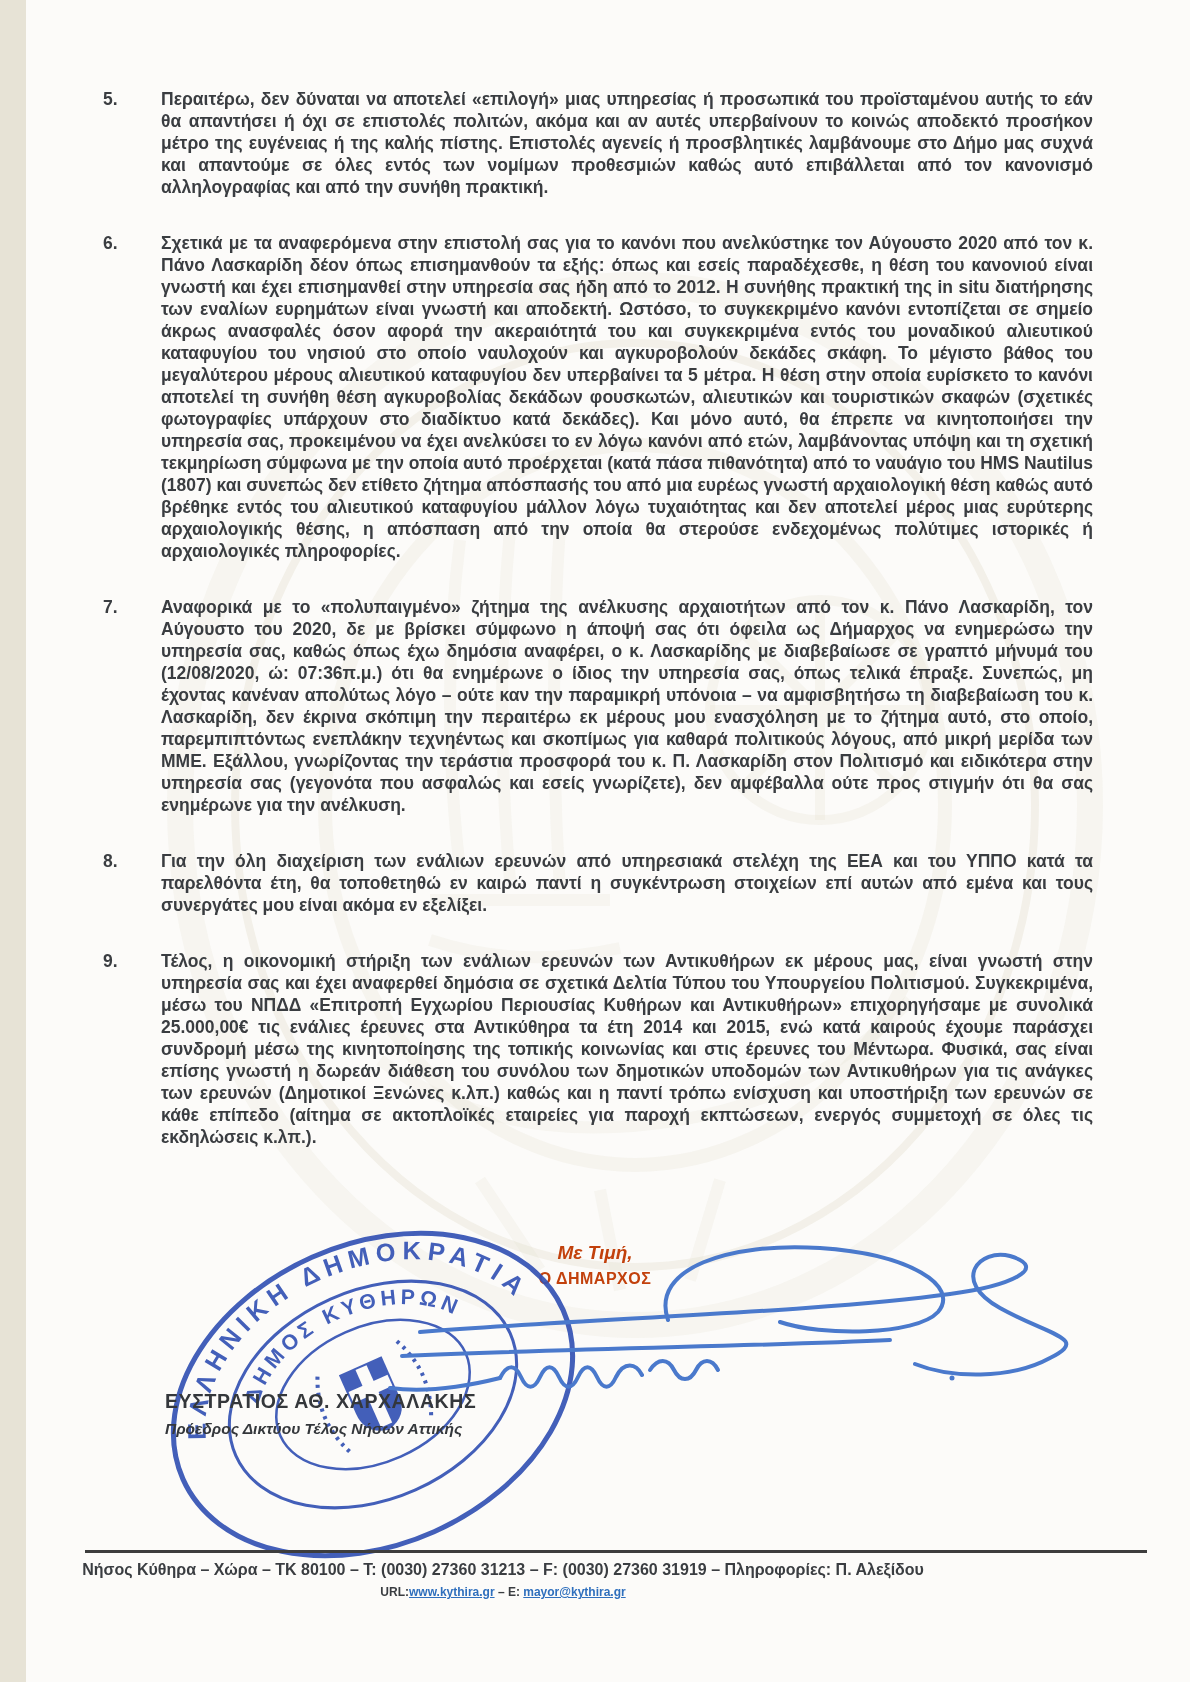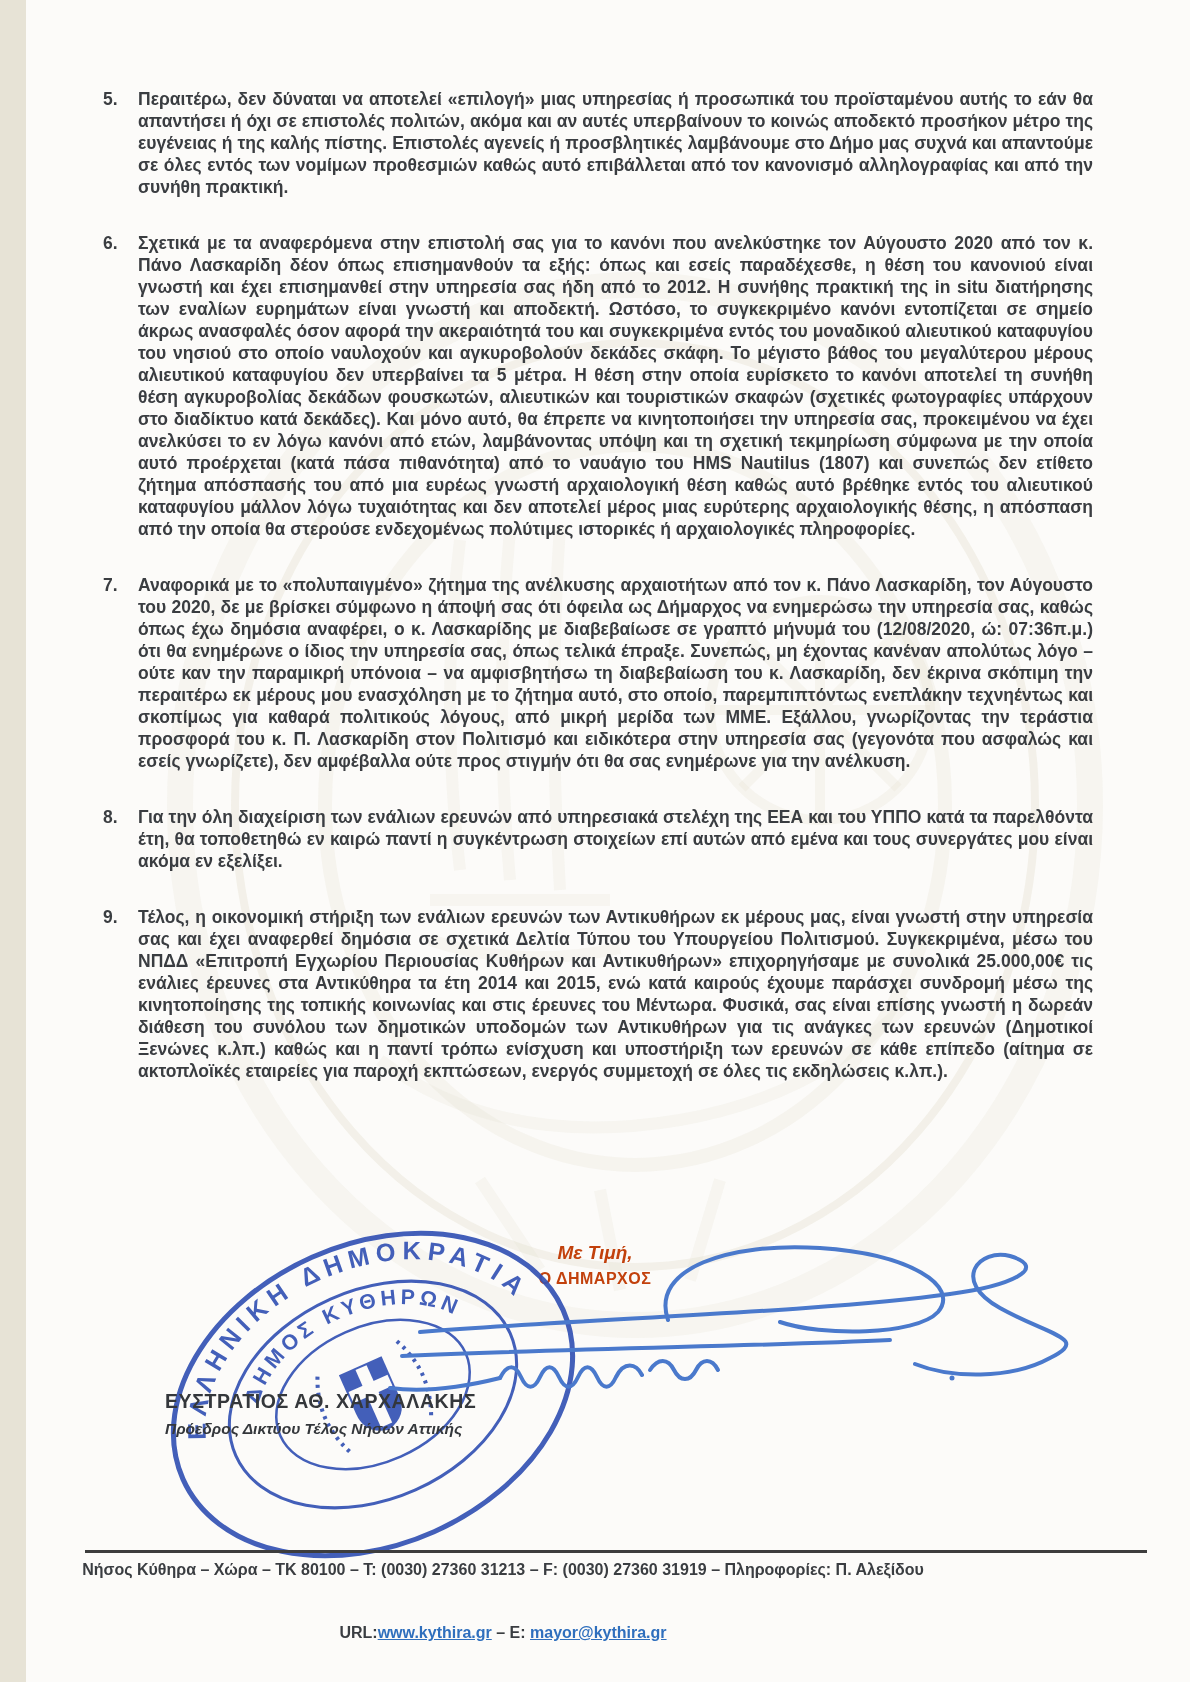--- a/index.html
+++ b/index.html
@@ -25,21 +25,21 @@
   .content{
     position:absolute;left:103px;top:88px;width:990px;
     color:#3a3d41;
   }
   .para{
     display:flex;align-items:flex-start;
     margin-bottom:34px;
     font-size:17.5px;font-weight:bold;line-height:22px;
   }
   .para .num{width:35px;flex:0 0 35px;}
-  .para .txt{flex:1;text-align:justify;}
+  .para .txt{flex:1;text-align:justify;margin-left:23px;}
   
   .closing{
     position:absolute;left:345px;top:1240px;width:500px;
     text-align:center;color:#c2410c;
   }
   .closing .salutation{font-size:19px;font-weight:bold;font-style:italic;line-height:26px;}
   .closing .title{font-size:16px;font-weight:bold;letter-spacing:.5px;line-height:26px;}
   
   .stamp{
     position:absolute;left:138px;top:1222px;width:470px;height:345px;
@@ -61,21 +61,21 @@
   
   .footer-rule{
     position:absolute;left:85px;top:1550px;width:1062px;height:3px;
     background:#3d3d3d;
   }
   .footer{
     position:absolute;left:0;top:1558px;width:1006px;
     text-align:center;color:#3a3d41;
   }
   .footer .f1{font-size:16px;font-weight:bold;line-height:23px;}
-  .footer .f2{font-size:16px;font-weight:bold;line-height:23px;margin-top:40px;}
+  .footer .f2{font-size:12px;font-weight:bold;line-height:23px;}
   .footer a{color:#2f6fbd;text-decoration:underline;font-weight:bold;cursor:pointer;}
   .stamp text{font-family:"Liberation Sans","DejaVu Sans",sans-serif;}
 </style>
 </head>
 <body>
 
 <div class="page">
 
   <div class="scan-edge"></div>
 

